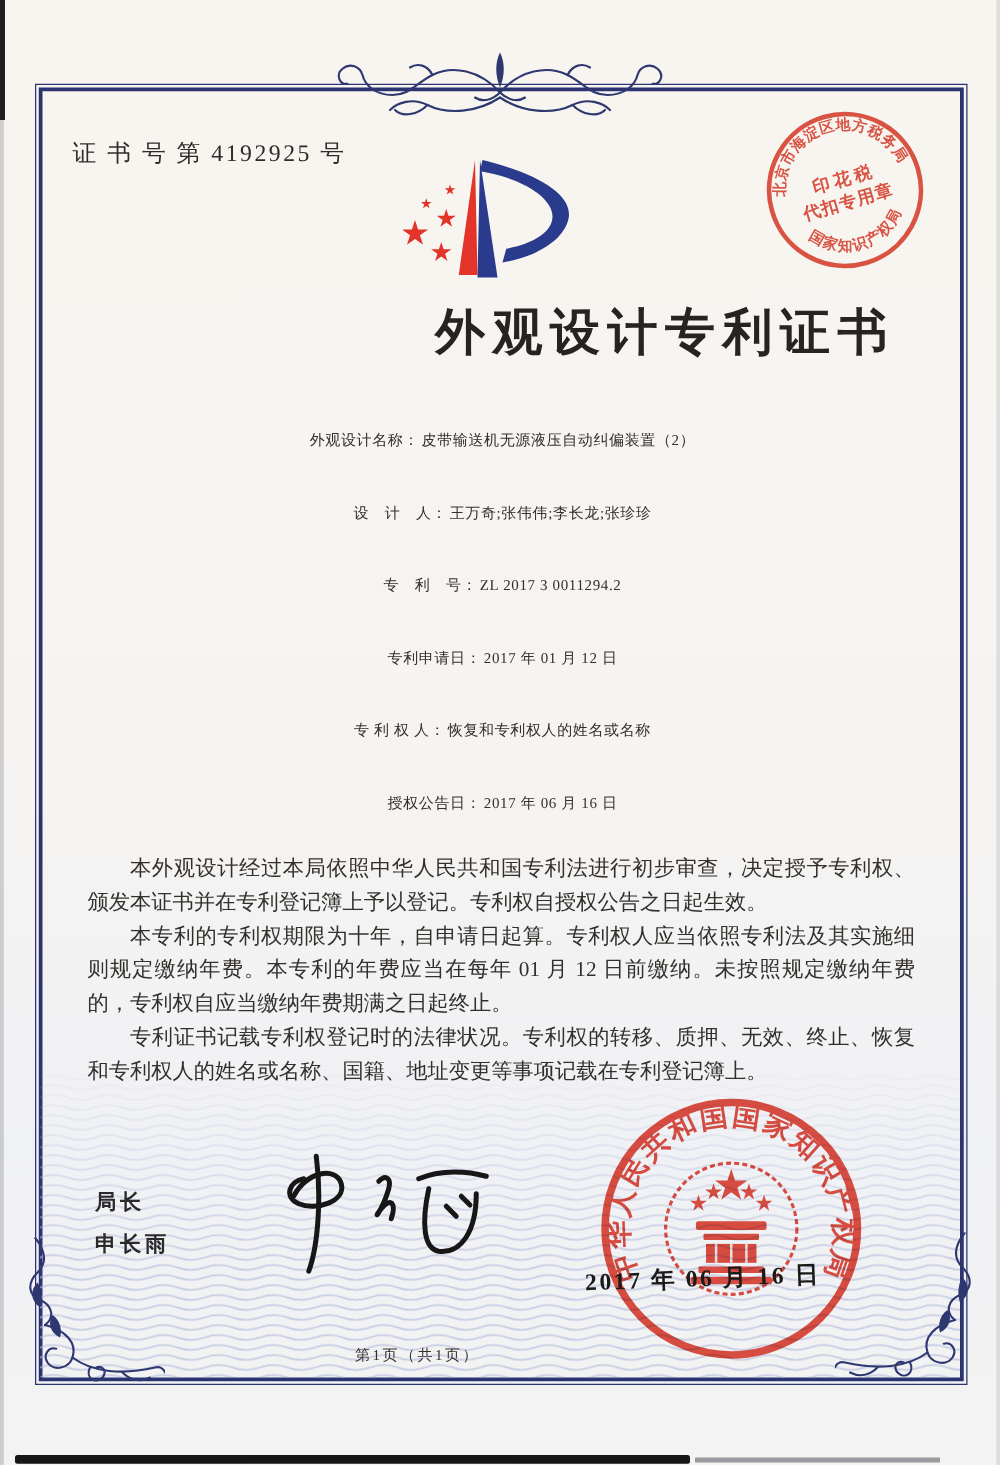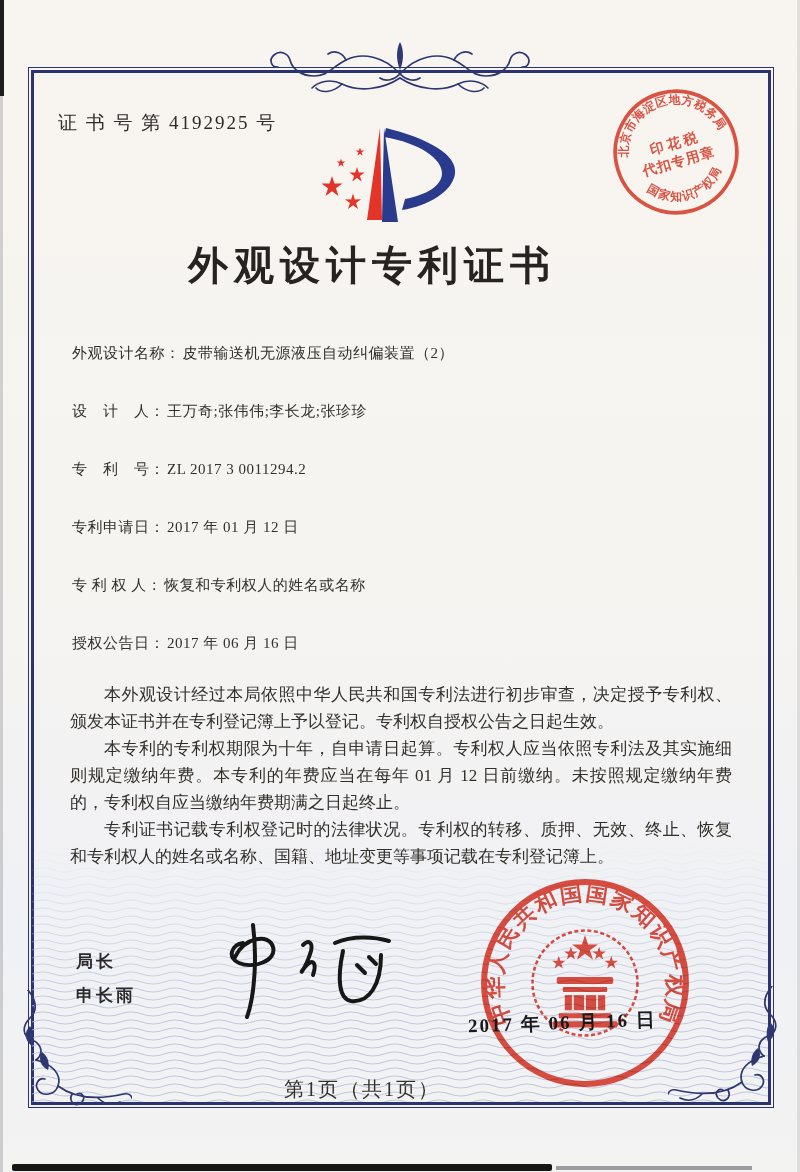--- a/index.html
+++ b/index.html
@@ -16,37 +16,37 @@
   .edge-bottom-dark{left:12px;top:1164px;width:540px;height:7px;background:#161616;border-radius:2px;}
   .edge-bottom-gray{left:556px;top:1166px;width:196px;height:4px;background:#9a9aa0;}
   
   .frame{left:28px;top:67px;width:744px;height:1039px;border:1px solid #2b3470;}
   .frame::before{content:"";position:absolute;inset:2px;border:3px solid #2b3470;}
   
   .waves{left:32px;top:842px;width:736px;height:260px;opacity:.85;
     -webkit-mask-image:linear-gradient(180deg,transparent 0,rgba(0,0,0,.55) 90px,#000 170px);
     mask-image:linear-gradient(180deg,transparent 0,rgba(0,0,0,.55) 90px,#000 170px);}
   .cert-no{left:58px;top:110px;font-size:19px;letter-spacing:2px;color:#2e2b28;}
-  .title{left:28px;top:238px;width:688px;text-align:center;font-size:40px;font-weight:600;
+  .title{left:28px;top:238px;width:688px;text-align:right;font-size:40px;font-weight:600;
          letter-spacing:6px;color:#262320;}
   .fields{left:72px;top:344px;width:660px;color:#33302c;}
-  .field-row{height:22px;margin-bottom:36px;font-size:15px;letter-spacing:.5px;white-space:nowrap;}
+  .field-row{height:22px;margin-bottom:36px;font-size:12px;letter-spacing:.5px;white-space:nowrap;text-align:center;}
   .field-row .lab{margin-right:2px;}
   .paras{left:70px;top:681px;width:662px;font-size:17px;line-height:27px;
          text-align:justify;color:#33302c;}
   .paras p{margin:0;text-indent:2em;}
   .sign-role{left:76px;top:950px;font-size:17px;font-weight:600;letter-spacing:3px;color:#2a2a2a;}
   .sign-name{left:76px;top:984px;font-size:17px;font-weight:600;letter-spacing:3px;color:#2a2a2a;}
   .sig-svg{left:185px;top:915px;}
   .logo-svg{left:322px;top:112px;}
   .taxstamp-svg{left:606px;top:82px;transform:rotate(-16deg);mix-blend-mode:multiply;}
   .seal-svg{left:478px;top:876px;mix-blend-mode:multiply;}
   .seal-date{left:468px;top:1010px;font-size:19px;font-weight:600;letter-spacing:2px;
              color:#1a1a1a;transform:rotate(-2deg);}
-  .footer{left:284px;top:1076px;font-size:20px;letter-spacing:2px;color:#33302c;}
+  .footer{left:284px;top:1076px;font-size:12px;letter-spacing:2px;color:#33302c;}
   .flourish-br{transform:scaleX(-1);}
 </style>
 </head>
 <body>
 
 <div class="abs edge-left-soft"></div>
 <div class="abs edge-left"></div>
 <div class="abs edge-right-soft"></div>
 <div class="abs edge-bottom-dark"></div>
 <div class="abs edge-bottom-gray"></div>

